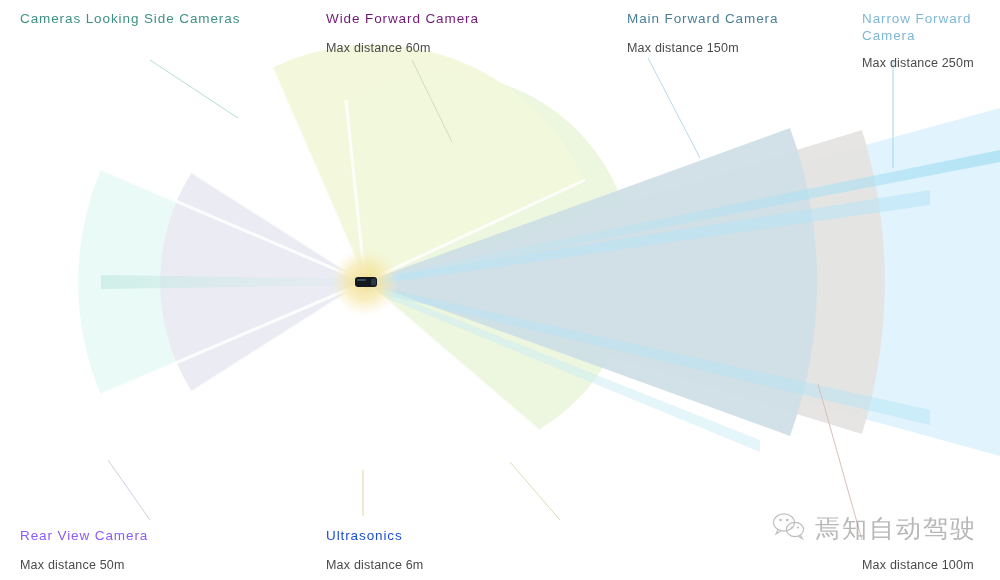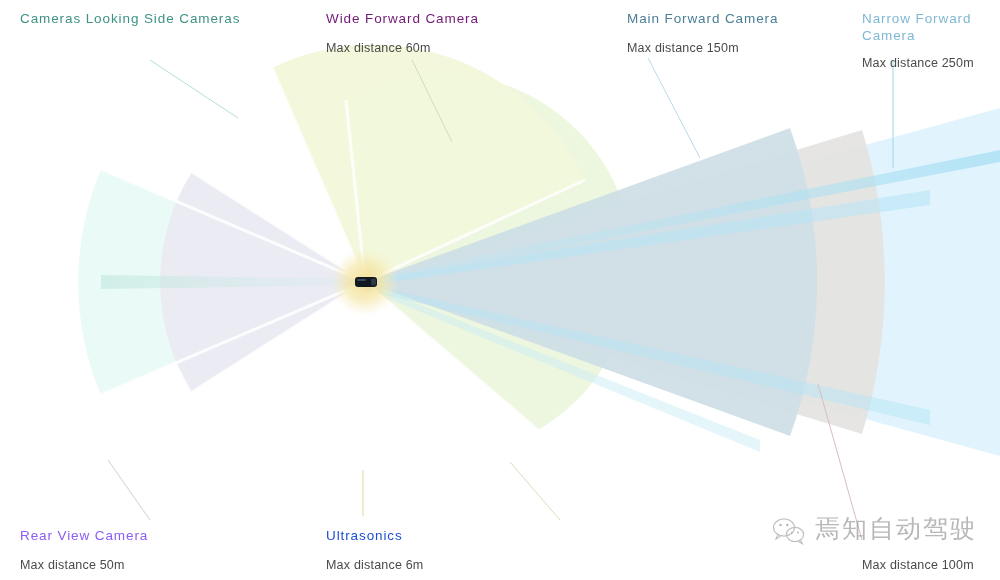--- a/index.html
+++ b/index.html
@@ -39,21 +39,21 @@
 
   #lbl-rear-view{left:20px;top:527px;}
   #lbl-ultrasonics{left:326px;top:527px;}
   #lbl-forward-side{left:583px;top:527px;}
   #lbl-radar{left:862px;top:557px;}
 
   
   #watermark{
     position:absolute;
     left:772px;top:512px;
-    display:flex;align-items:flex-end;gap:9px;
+    display:flex;align-items:flex-start;gap:9px;
     opacity:.62;
     pointer-events:none;
   }
   #watermark .wm-text{
     font-size:25px;
     color:#8d8d8d;
     letter-spacing:2px;
     font-family:"DejaVu Sans",sans-serif;
     white-space:nowrap;
   }

